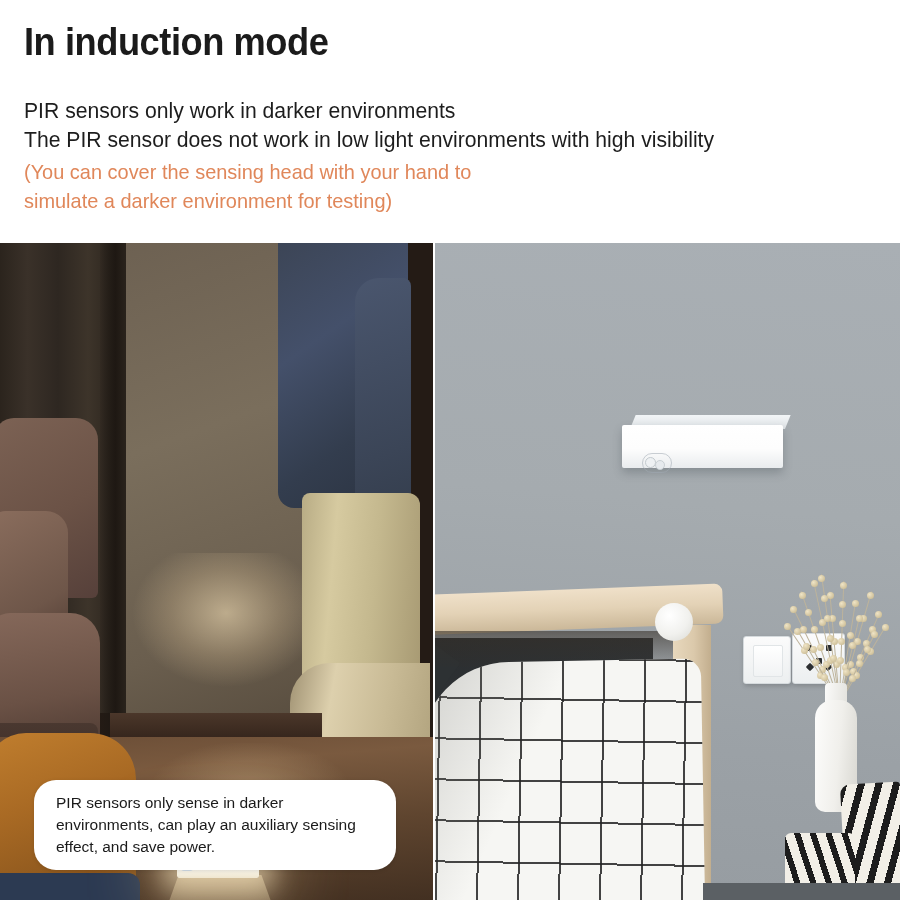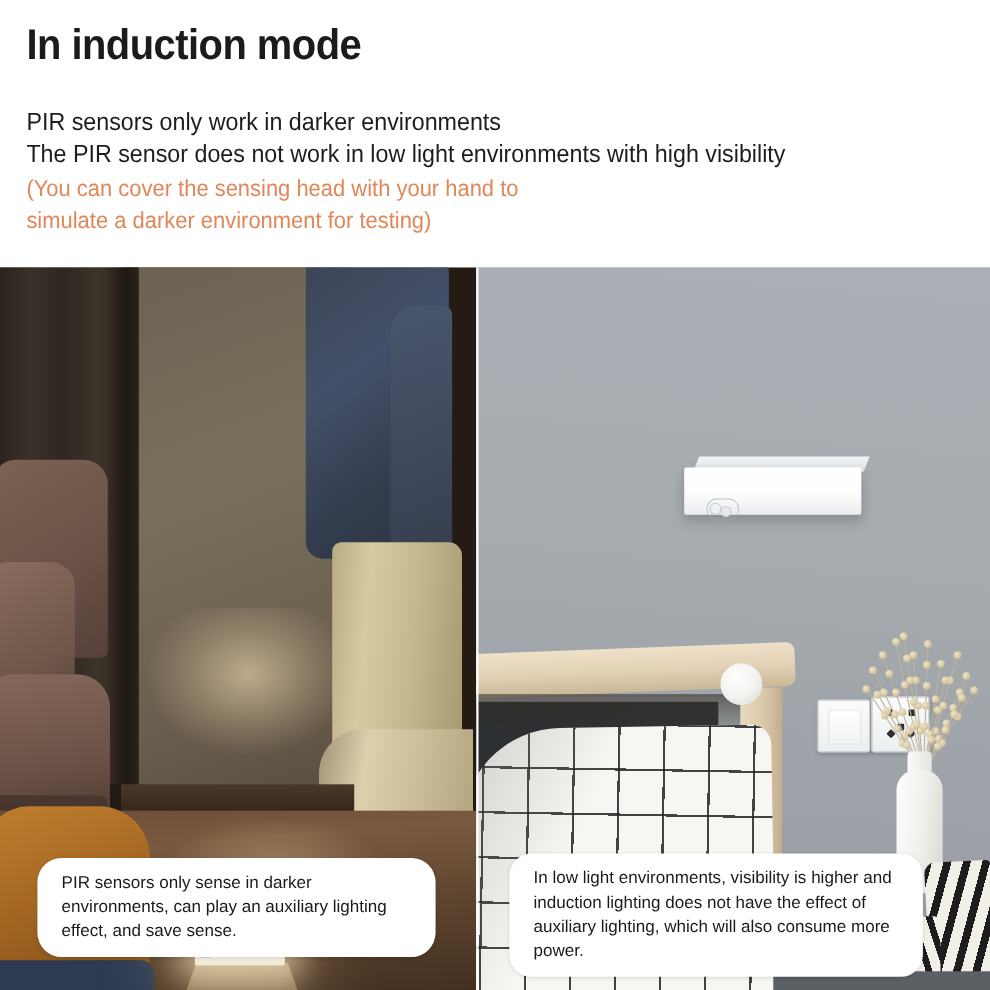--- a/index.html
+++ b/index.html
@@ -442,19 +442,16 @@
       <div class="rp-vase"></div>
       <div class="rp-zebra"></div>
       <div class="rp-zebra2"></div>
       <div class="rp-floorline"></div>
     </div>
 
     <div class="divider"></div>
   </div>
 
   <div class="caption left">
-    <p>PIR sensors only sense in darker environments, can play an auxiliary lighting effect, and save sense.</p>
+    <p>PIR sensors only sense in darker environments, can play an auxiliary sensing effect, and save power.</p>
   </div>
-  <div class="caption right">
-    <p>In low light environments, visibility is higher and induction lighting does not have the effect of auxiliary lighting, which will also consume more power.</p>
-  </div>
 
 </div>
 
 </body></html>

